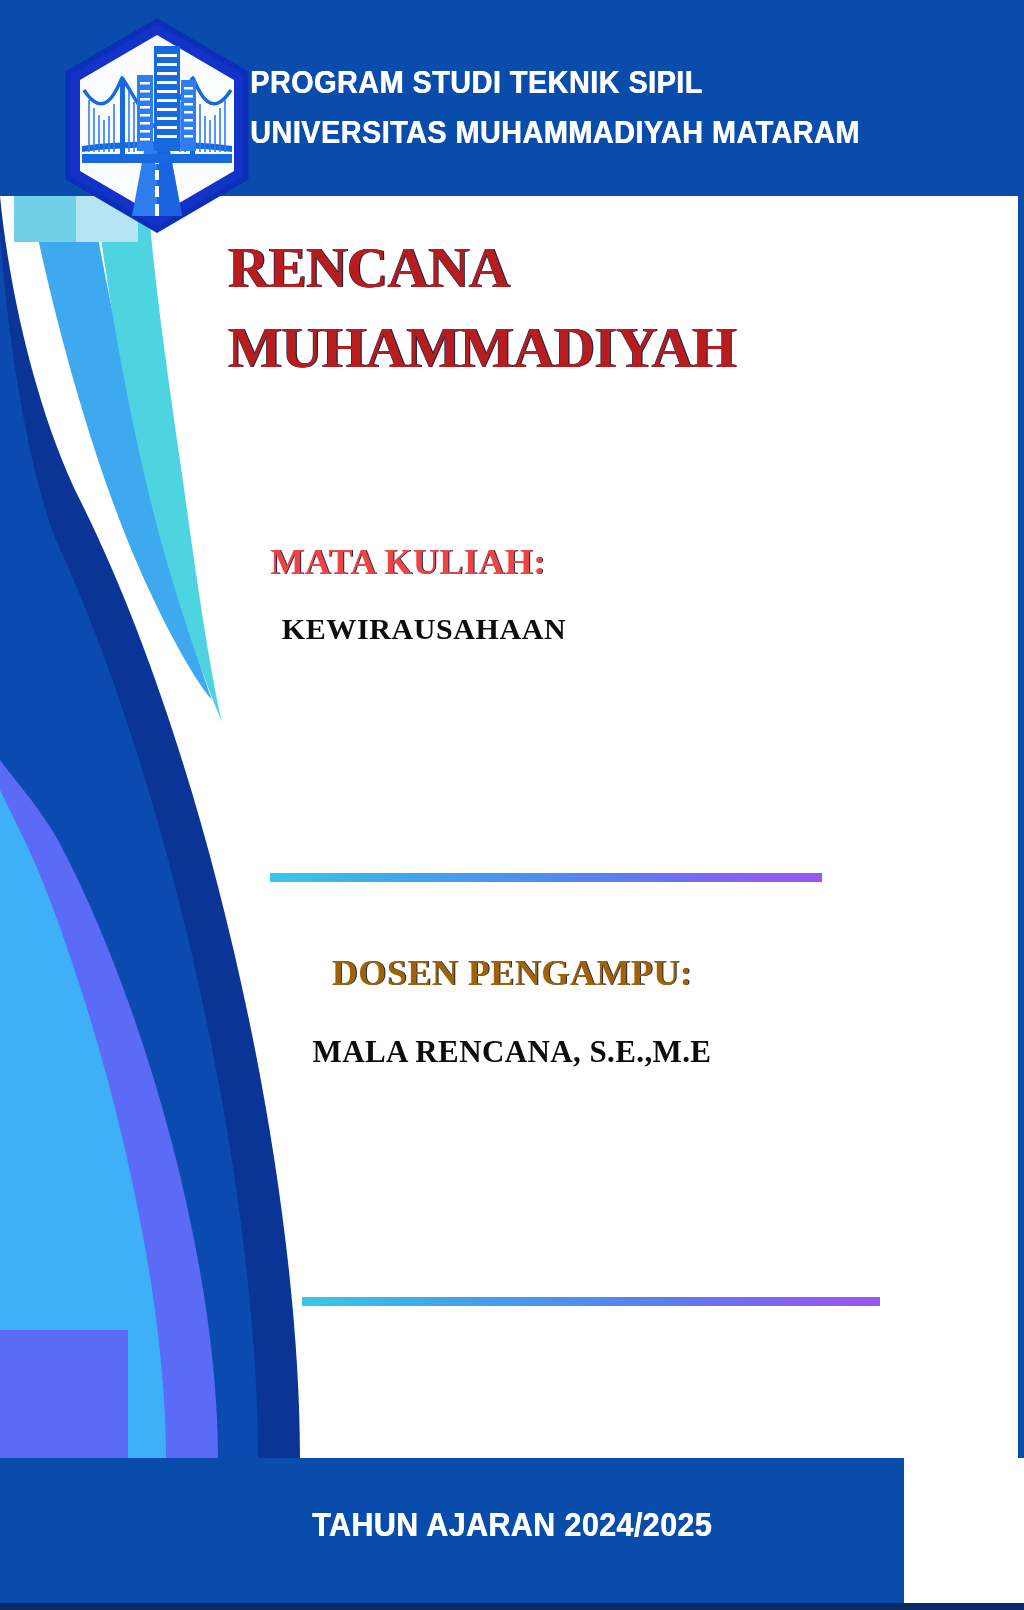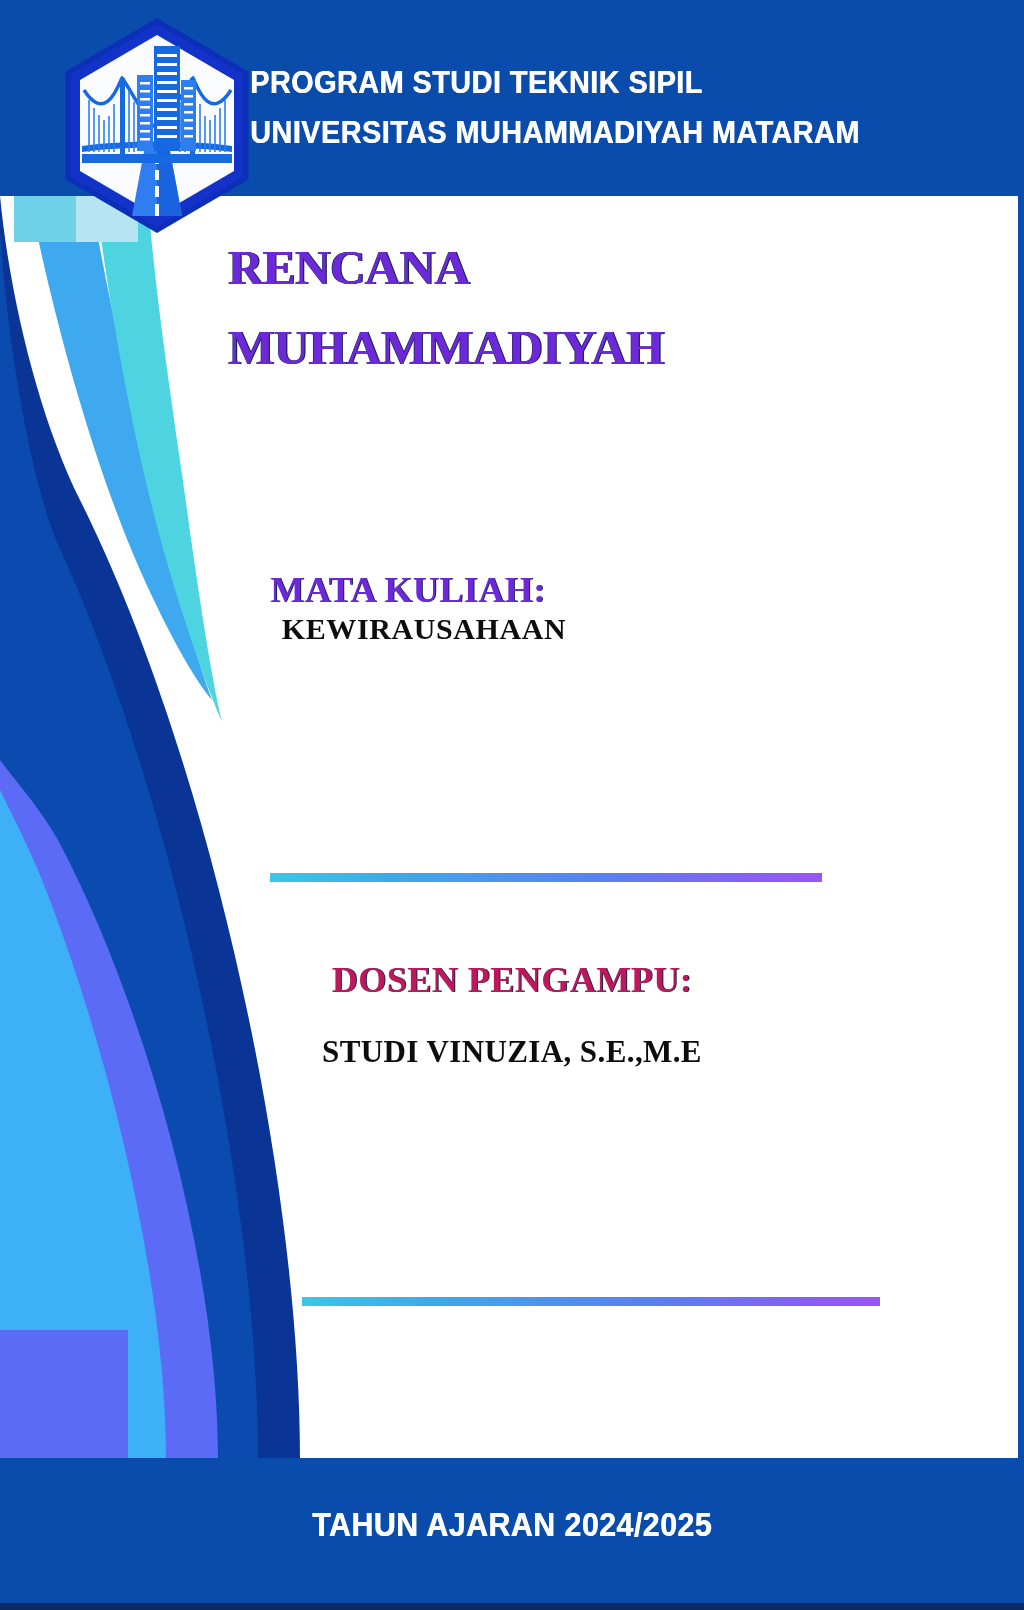--- a/index.html
+++ b/index.html
@@ -77,21 +77,21 @@
     height: 1262px;
     background: #0a4cab;
     z-index: 4;
   }
 
   
   .footer-band {
     position: absolute;
     left: 0;
     bottom: 0;
-    width: 1024px;
+    width: 904px;
     height: 152px;
     background: #0a4cab;
     z-index: 5;
   }
   .footer-rule {
     position: absolute;
     left: 0;
     bottom: 0;
     width: 1024px;
     height: 7px;
@@ -121,37 +121,37 @@
     z-index: 7;
     pointer-events: none;
   }
   .content > * { pointer-events: auto; }
 
   .main-title {
     position: absolute;
     left: 228px;
     top: 228px;
     width: 620px;
-    color: #6d28d9;
-    font-family: "Liberation Serif", serif;
-    font-weight: bold;
-    font-size: 49px;
+    color: #b91c1c;
+    font-family: "Liberation Serif", serif;
+    font-weight: bold;
+    font-size: 57px;
     line-height: 80px;
     letter-spacing: -0.5px;
     text-shadow: 1.2px 0 0 #14294d, -0.6px 0 0 #14294d;
   }
   .main-title .tl { display: block; }
 
   .course-label {
     position: absolute;
     left: 0;
-    top: 569px;
+    top: 541px;
     width: 816px;
     text-align: center;
-    color: #6d28d9;
+    color: #ef4444;
     font-family: "Liberation Serif", serif;
     font-weight: bold;
     font-size: 36px;
     letter-spacing: 0.5px;
     text-shadow: 1px 0 0 #14294d;
   }
   .course-name {
     position: absolute;
     left: 0;
     top: 612px;
@@ -180,27 +180,26 @@
     top: 1297px;
     width: 578px;
   }
 
   .lecturer-label {
     position: absolute;
     left: 0;
     top: 952px;
     width: 1024px;
     text-align: center;
-    color: #be185d;
+    color: #a16207;
     font-family: "Liberation Serif", serif;
     font-weight: bold;
     font-size: 36px;
     letter-spacing: 0.5px;
     text-shadow: 1px 0 0 #14294d;
-    margin-top: 7px;
   }
   .lecturer-name {
     position: absolute;
     left: 0;
     top: 1034px;
     width: 1024px;
     text-align: center;
     color: #0d0d0d;
     font-family: "Liberation Serif", serif;
     font-weight: bold;
@@ -344,21 +343,21 @@
       <span class="tl">RENCANA</span>
       <span class="tl">MUHAMMADIYAH</span>
     </div>
 
     <div class="course-label">MATA KULIAH:</div>
     <div class="course-name">KEWIRAUSAHAAN</div>
 
     <div class="rule rule-top"></div>
 
     <div class="lecturer-label">DOSEN PENGAMPU:</div>
-    <div class="lecturer-name">STUDI VINUZIA, S.E.,M.E</div>
+    <div class="lecturer-name">MALA RENCANA, S.E.,M.E</div>
 
     <div class="rule rule-bottom"></div>
   </div>
 
   <div class="footer-band">
     <div class="footer-text">TAHUN AJARAN  2024/2025</div>
     <div class="footer-rule"></div>
   </div>
 
 </div>

